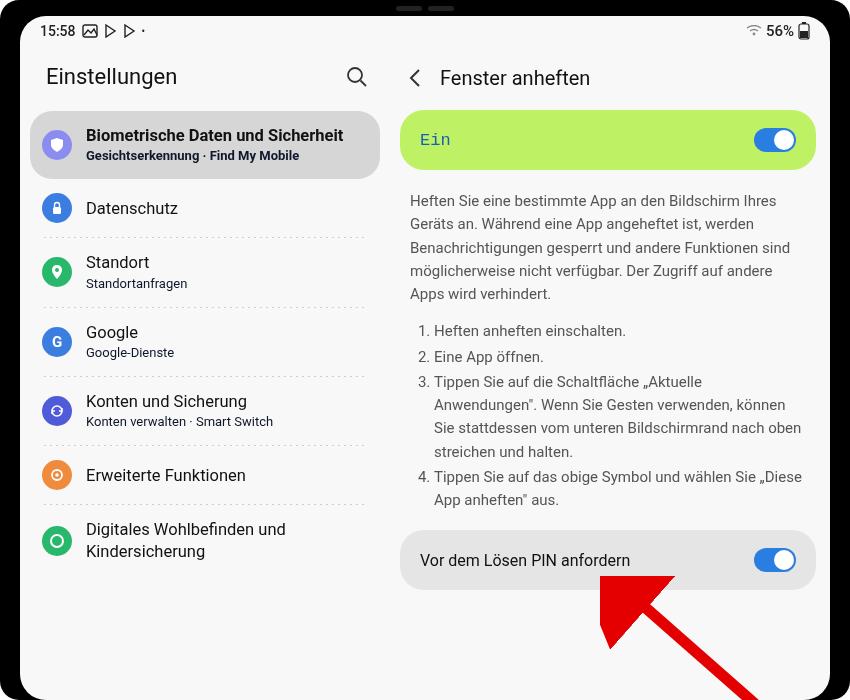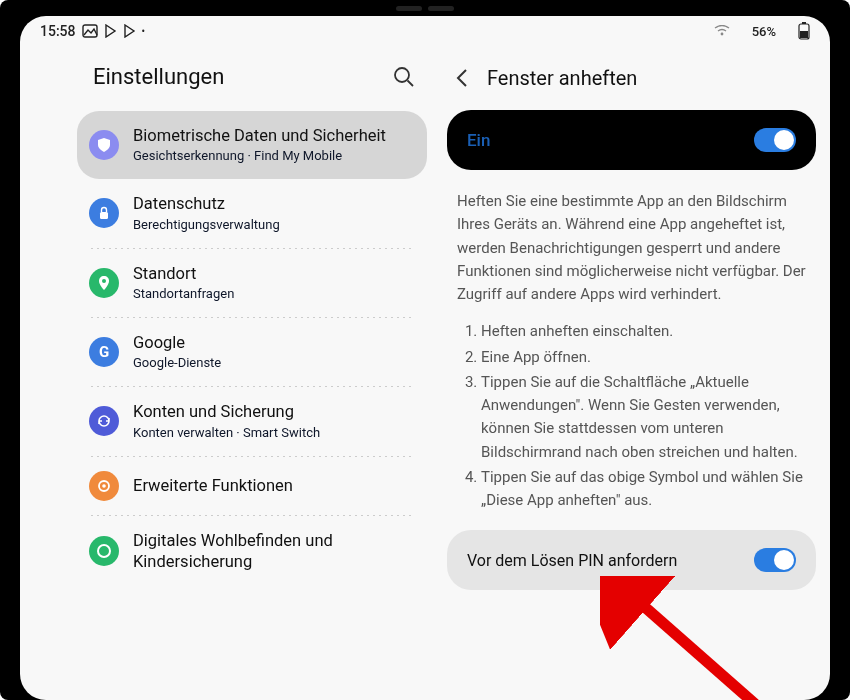--- a/index.html
+++ b/index.html
@@ -1,21 +1,21 @@
 <!DOCTYPE html>
 <html><head>
 <meta charset="utf-8">
 <style>
   * { box-sizing: border-box; margin: 0; padding: 0; }
   html, body { width: 850px; height: 700px; background: #fff; font-family: -apple-system, "Segoe UI", Roboto, sans-serif; overflow: hidden; }
 
   .device-frame {
     width: 850px; height: 700px;
     background: #000;
-    border-radius: 8px;
+    border-radius: 19px;
     padding: 16px 20px 0 20px;
     position: relative;
   }
   .notch-dots {
     position: absolute; top: 6px; left: 0; right: 0;
     display: flex; justify-content: center; gap: 6px;
   }
   .notch-dots span { width: 26px; height: 5px; background: #222; border-radius: 3px; }
   .screen {
     width: 100%; height: 100%;
@@ -25,43 +25,43 @@
     display: flex; flex-direction: column;
   }
 
   
   .status-bar {
     height: 30px;
     display: flex; align-items: center; justify-content: space-between;
     padding: 0 20px; font-size: 14px; font-weight: 500; color: #222;
   }
   .status-left { display: flex; align-items: center; gap: 6px; }
-  .status-right { display: flex; align-items: center; gap: 22px; font-size: 13px; }
-
-  .columns { display: flex; flex: 1; overflow: hidden; margin-left: 47px; }
+  .status-right { display: flex; align-items: center; gap: 4px; font-size: 15px; }
+
+  .columns { display: flex; flex: 1; overflow: hidden; }
   .left-pane { width: 370px; display: flex; flex-direction: column; }
   .right-pane { flex: 1; display: flex; flex-direction: column; padding: 0 14px 0 10px; }
 
   
   .settings-header {
     display: flex; align-items: center; justify-content: space-between;
     padding: 18px 22px 22px 26px;
   }
   .settings-title { font-size: 22px; font-weight: 400; color: #111; }
   .search-btn { background: none; border: none; cursor: pointer; }
 
   .list { flex: 1; overflow-y: auto; }
   .item {
     display: flex; align-items: center; gap: 14px;
     padding: 14px 18px 14px 22px;
     position: relative;
   }
   .item.selected {
     background: #d6d6d6; border-radius: 22px; margin: 0 10px;
-    padding-left: 12px; padding-right: 12px;
+    padding-left: 12px; padding-right: 12px; font-weight: bold;
   }
   .divider {
     height: 1px; margin: 0 22px;
     background-image: radial-gradient(circle, #ccc 1px, transparent 1px);
     background-size: 6px 1px; background-repeat: repeat-x;
   }
   .icon-wrap {
     width: 30px; height: 30px; border-radius: 50%;
     display: flex; align-items: center; justify-content: center;
     flex-shrink: 0;
@@ -73,21 +73,21 @@
   
   .detail-header { display: flex; align-items: center; gap: 14px; padding: 18px 6px 18px 4px; }
   .detail-title { font-size: 20px; color: #111; }
   .back-btn { background: none; border: none; cursor: pointer; padding: 4px; }
 
   .card {
     background: #e5e5e5; border-radius: 24px; padding: 18px 20px;
     display: flex; align-items: center; justify-content: space-between;
     margin-bottom: 14px;
   }
-  .card.blue { background: #000000; }
+  .card.blue { background: #bef264; font-family: Liberation Mono, monospace; }
   .card-label { font-size: 17px; color: #1a5fb4; font-weight: 500; }
   .card-label.dark { color: #111; font-weight: 400; font-size: 16px; }
 
   .desc-block { padding: 6px 10px 16px 10px; font-size: 15px; color: #555; line-height: 1.55; }
   .desc-block p { margin-bottom: 14px; }
   .steps { padding-left: 24px; }
   .steps li { margin-bottom: 2px; list-style: decimal; }
 
   
   .toggle {
@@ -192,21 +192,20 @@
             <div class="icon-wrap" style="background:#3c7de0">
               <span>
                 <svg width="14" height="14" viewBox="0 0 14 14">
                     <rect x="3" y="6" width="8" height="7" rx="1.5" fill="#fff"></rect>
                     <path d="M4.5 6 V4 a2.5 2.5 0 0 1 5 0 V6" fill="none" stroke="#fff" stroke-width="1.4"></path>
                   </svg>
               </span>
             </div>
             <div class="it-text">
               <div class="it-title">Datenschutz</div>
-              <div class="it-sub">Berechtigungsverwaltung</div>
             </div>
           </div>
           <div class="divider"></div>
 
           <div class="item">
             <div class="icon-wrap" style="background:#28b86b">
               <span>
                 <svg width="14" height="16" viewBox="0 0 14 16">
                     <path d="M7 1 C10 1 12 3 12 6 C12 10 7 15 7 15 C7 15 2 10 2 6 C2 3 4 1 7 1 Z" fill="#fff"></path>
                     <circle cx="7" cy="6" r="2" fill="#28b86b"></circle>

